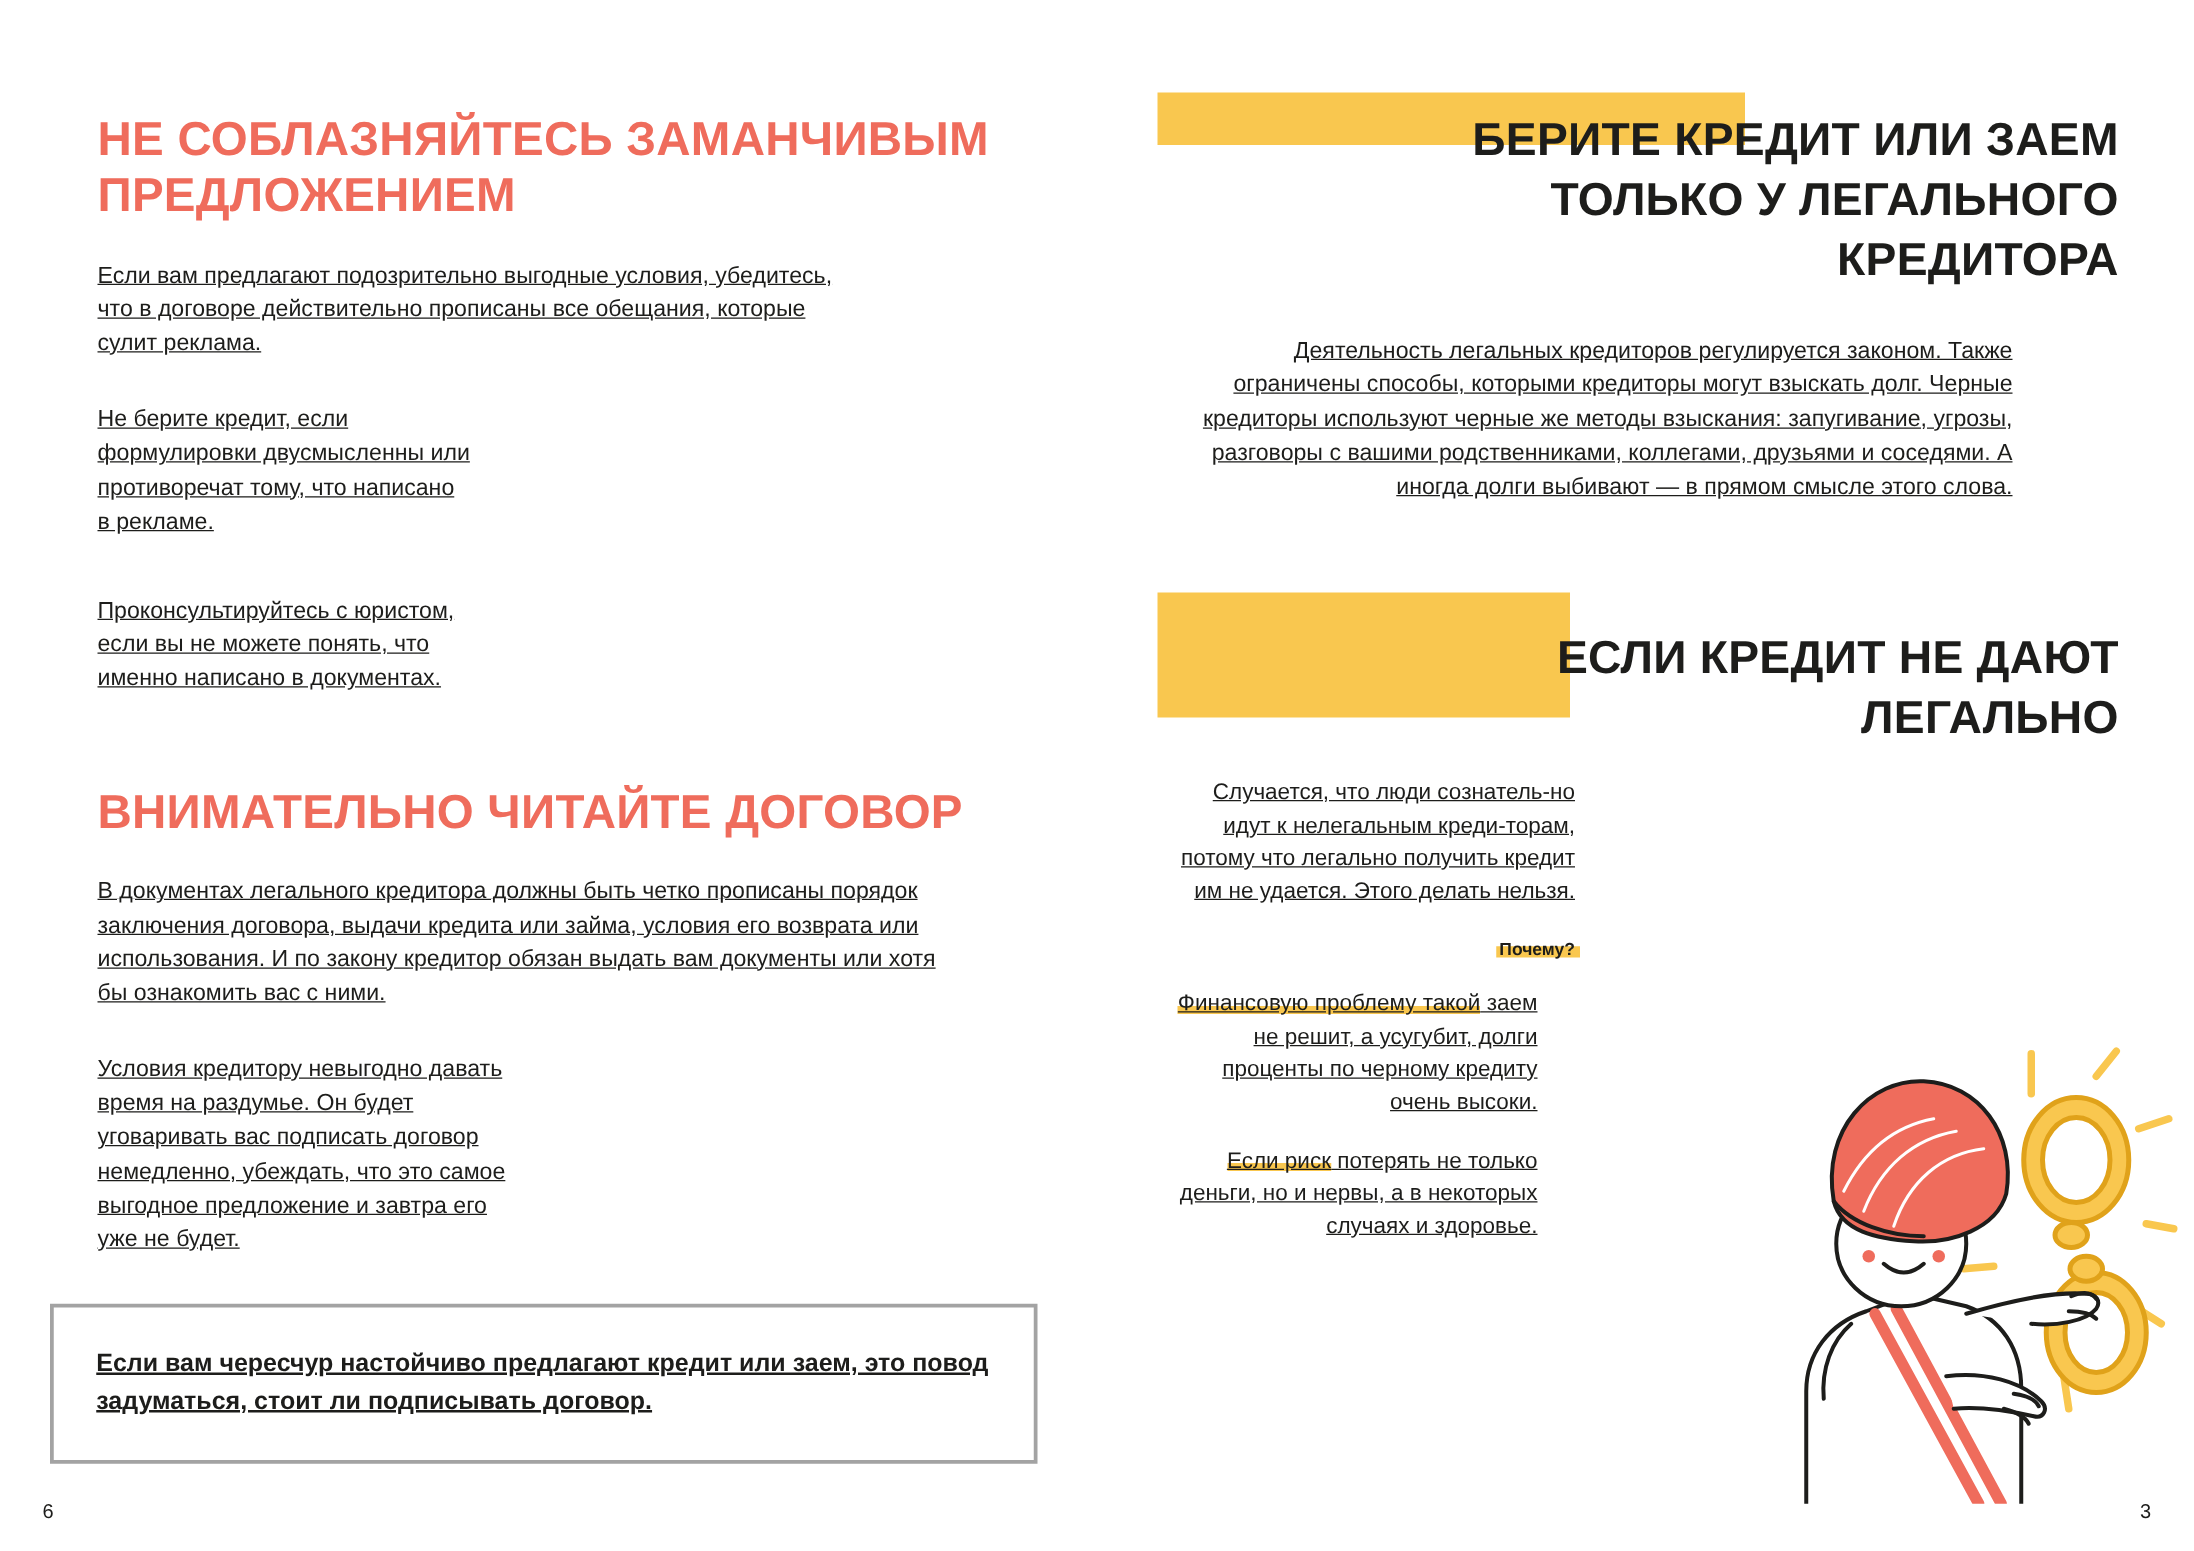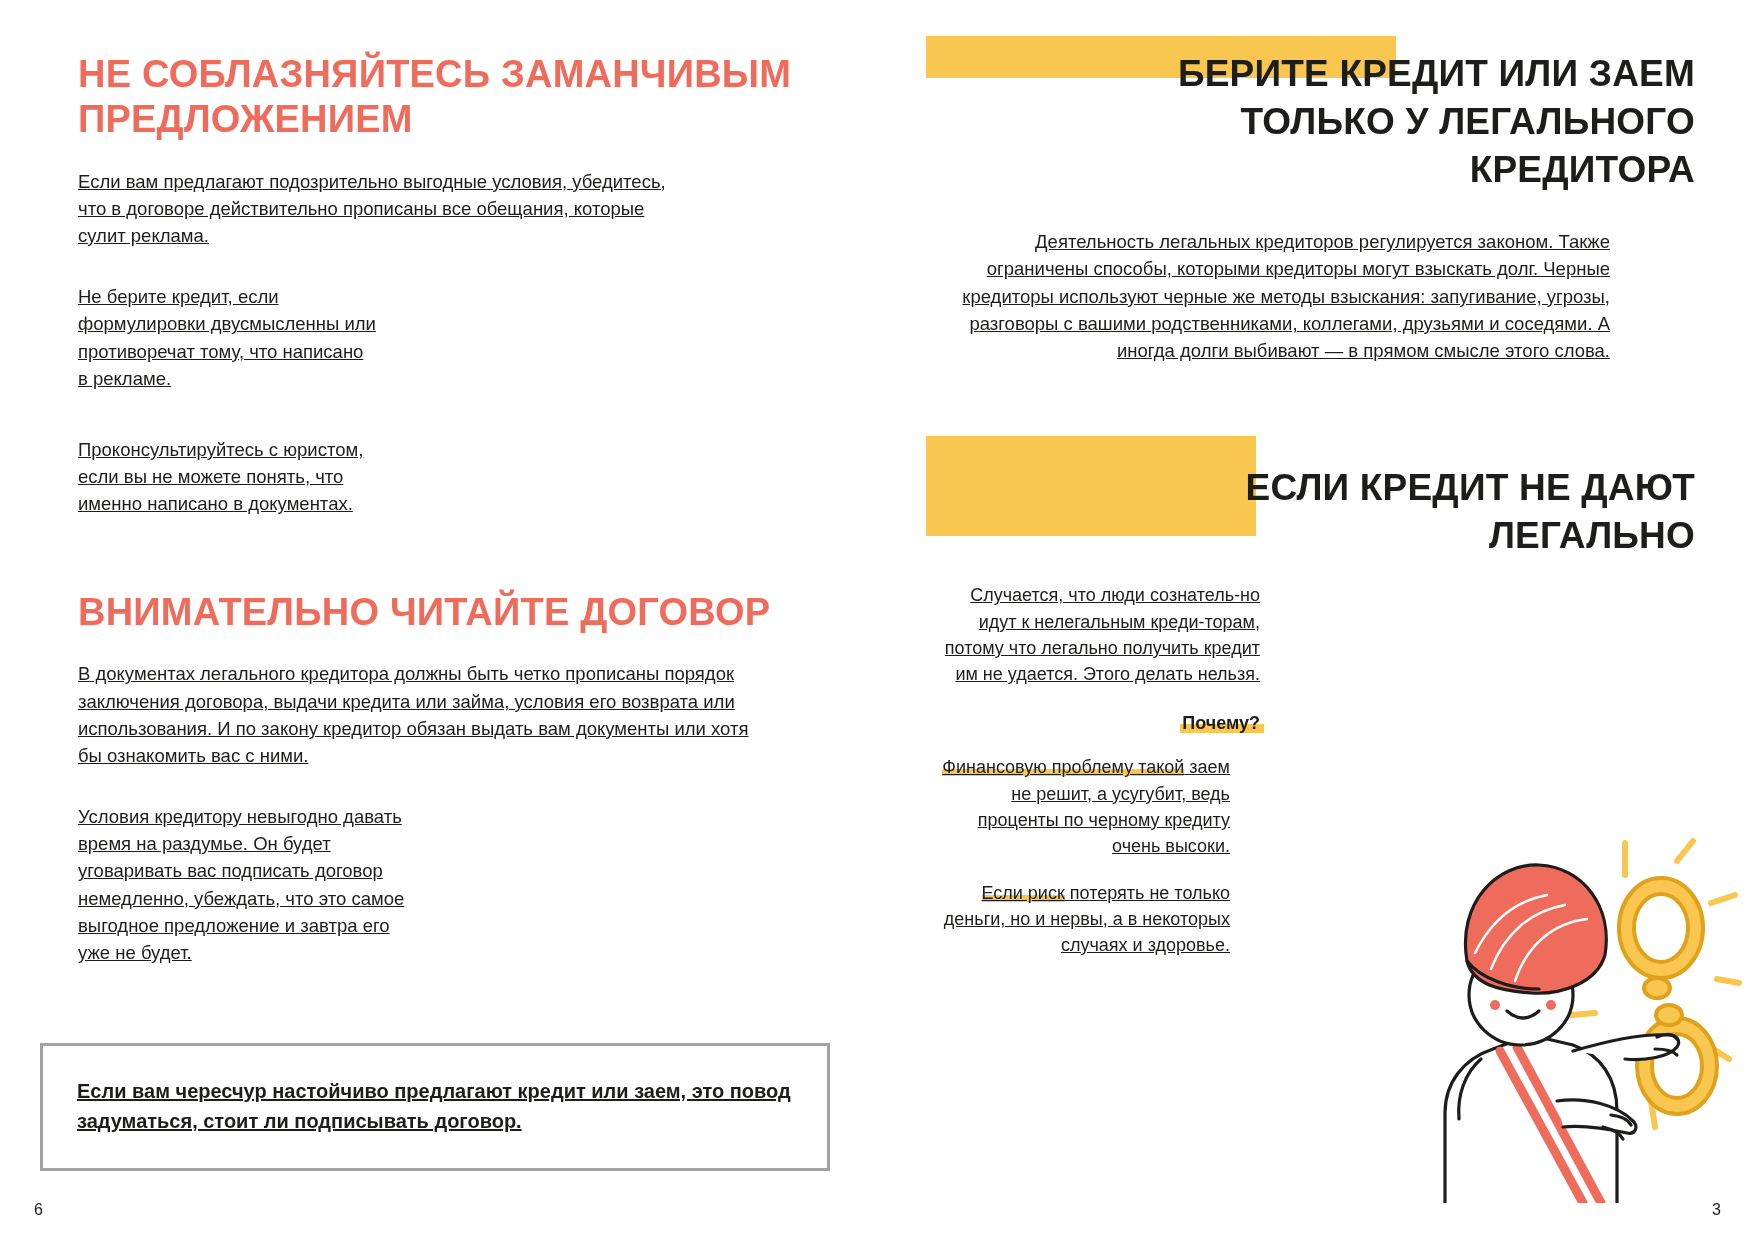--- a/index.html
+++ b/index.html
@@ -14,20 +14,21 @@
     font-family: "Liberation Sans", sans-serif;
     color: #1d1d1b;
     position: relative;
     overflow: hidden;
   }
 
   .page {
     position: absolute;
     inset: 0;
     display: flex;
+    margin-top: 38px;
   }
 
   .col {
     position: relative;
     height: 100%;
   }
   .col-left  { width: 900px; padding: 52px 60px 0 78px; }
   .col-right { width: 855px; padding: 36px 60px 0 30px; text-align: right; }
 
   
@@ -95,21 +96,21 @@
 
   .small-col {
     width: 330px;
     margin-top: 22px;
   }
   .small-col p { font-size: 18px; line-height: 1.46; }
 
   .why {
     margin-top: 26px;
     font-weight: 700;
-    font-size: 18px;
+    font-size: 14px;
     position: relative;
     display: inline-block;
   }
   .why .hl {
     position: absolute;
     left: -2px; right: -4px;
     bottom: 1px; height: 9px;
     background: #f9c74f;
     z-index: 0;
   }
@@ -209,21 +210,21 @@
         <span class="txt">ЛЕГАЛЬНО</span>
       </h2>
 
       <div class="small-col">
         <p>Случается, что люди сознатель-но идут к нелегальным креди-торам, потому что легально получить кредит им не удается. Этого делать нельзя.</p>
 
         <div class="why">
           <span class="hl"></span><span class="t">Почему?</span>
         </div>
 
-        <p class="note"><span class="mark">Финансовую проблему такой</span><span> заем не решит, а усугубит, ведь проценты по черному кредиту очень высоки.</span></p>
+        <p class="note"><span class="mark">Финансовую проблему такой</span><span> заем не решит, а усугубит, долги проценты по черному кредиту очень высоки.</span></p>
 
         <p class="note"><span class="mark">Если риск</span><span> потерять не только деньги, но и нервы, а в некоторых случаях и здоровье.</span></p>
       </div>
     </div>
 
     <div class="illu">
       <svg viewBox="0 0 420 420" width="420" height="420" xmlns="http://www.w3.org/2000/svg">
         <g fill="none" stroke="#1d1d1b" stroke-width="3.2" stroke-linecap="round" stroke-linejoin="round">
 
           <g stroke="#f9c74f" stroke-width="6">

